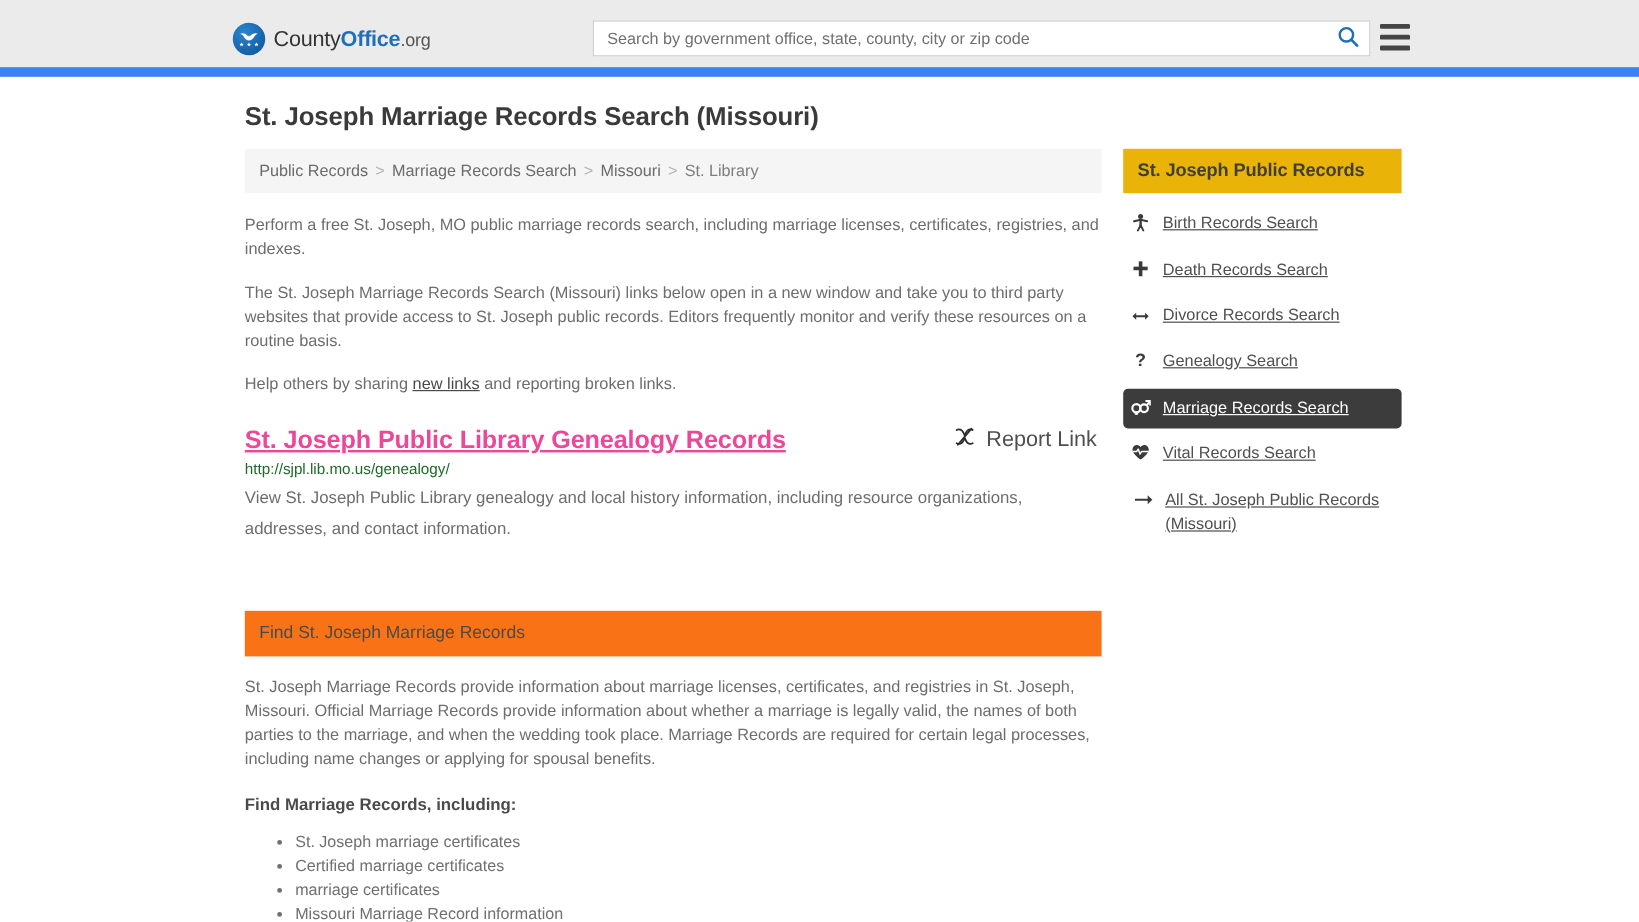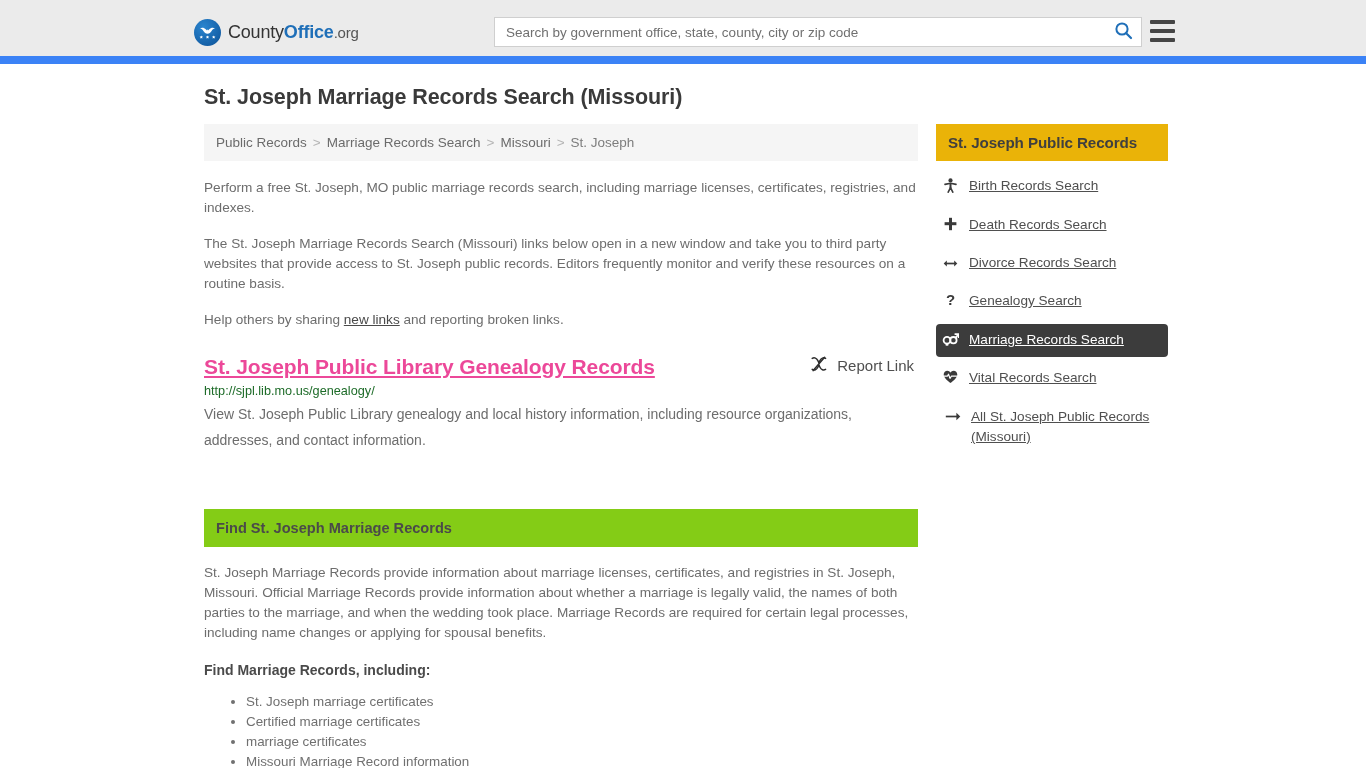--- a/index.html
+++ b/index.html
@@ -153,21 +153,21 @@
     font-size: 21px;
     font-weight: bold;
     color: #ec4899;
     text-decoration: underline;
     letter-spacing: -0.1px;
   }
   #report-link {
     display: flex;
     align-items: center;
     gap: 9px;
-    font-size: 15px;
+    font-size: 18px;
     color: #4f4f4f;
     text-decoration: none;
     margin-top: 1px;
     padding-right: 4px;
     white-space: nowrap;
   }
   #result-url {
     display: block;
     font-size: 12.7px;
     color: #1d6b28;
@@ -178,27 +178,27 @@
     font-size: 14px;
     line-height: 26px;
     color: #6d6d6d;
     margin: 3px 0 0 0;
     max-width: 660px;
   }
 
   
   #find-section { margin-top: 56px; }
   .section-head {
-    background: #84cc16;
+    background: #f97316;
     height: 38px;
     display: flex;
     align-items: center;
     padding: 0 12px;
     font-size: 14.6px;
-    font-weight: bold;
+    font-weight: normal;
     color: #4a4a4a;
     text-align: center;
   }
   .section-body {
     font-size: 13.6px;
     line-height: 20px;
     color: #6d6d6d;
     margin-top: 16px;
   }
   .section-subhead {
@@ -313,21 +313,21 @@
 
       <div id="main-col">
 
         <nav id="breadcrumb">
           <a href="#">Public Records</a>
           <span class="crumb-sep">&gt;</span>
           <a href="#">Marriage Records Search</a>
           <span class="crumb-sep">&gt;</span>
           <a href="#">Missouri</a>
           <span class="crumb-sep">&gt;</span>
-          <span class="crumb-current">St. Joseph</span>
+          <span class="crumb-current">St. Library</span>
         </nav>
 
         <p class="intro-p first">Perform a free St. Joseph, MO public marriage records search, including marriage licenses, certificates, registries, and indexes.</p>
         <p class="intro-p">The St. Joseph Marriage Records Search (Missouri) links below open in a new window and take you to third party websites that provide access to St. Joseph public records. Editors frequently monitor and verify these resources on a routine basis.</p>
         <p class="intro-p"><span>Help others by sharing </span><a href="#">new links</a><span> and reporting broken links.</span></p>
 
         <div id="result-block">
           <div id="result-head">
             <a id="result-title" href="#">St. Joseph Public Library Genealogy Records</a>
             <a id="report-link" href="#">

